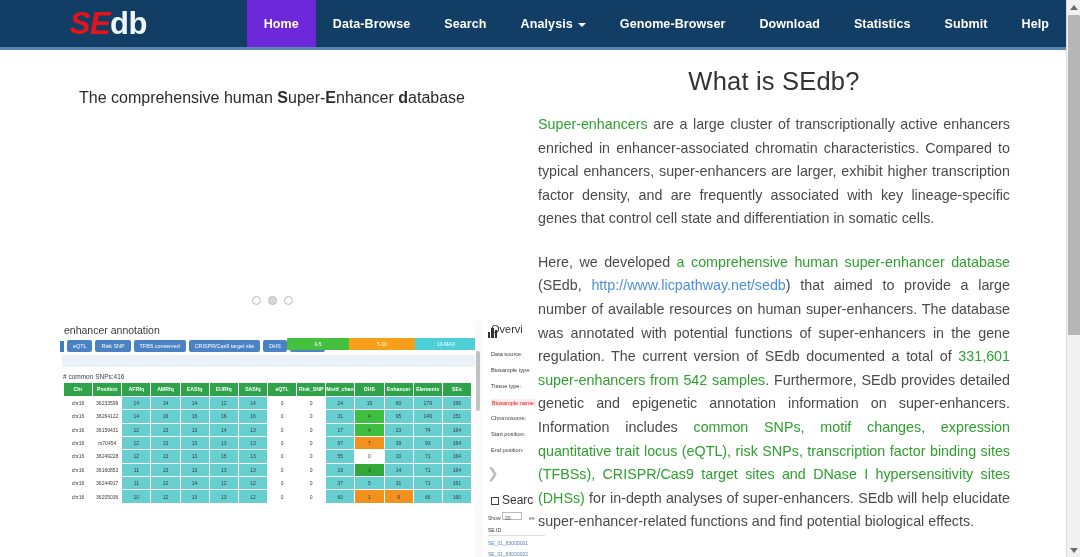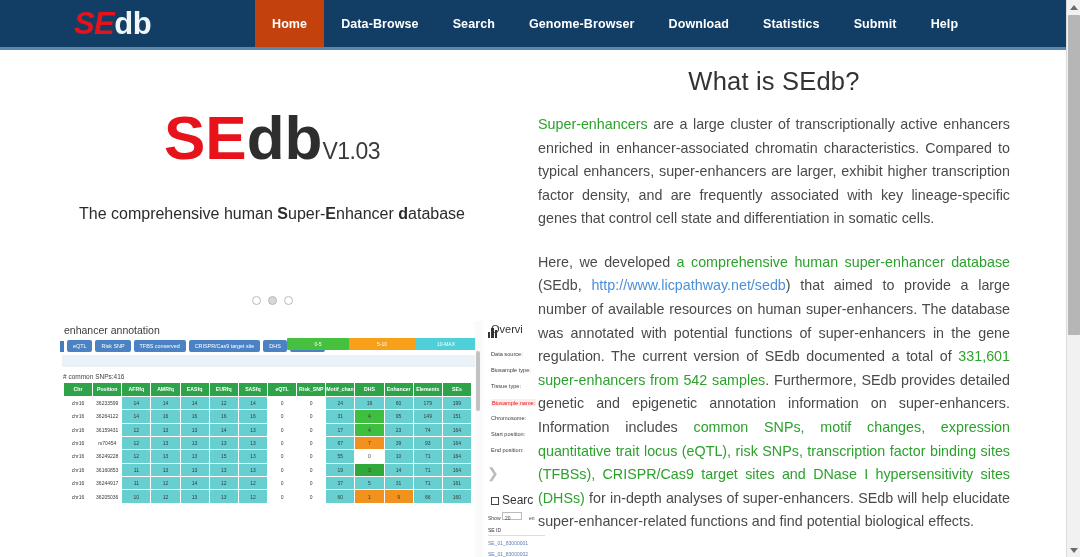--- a/index.html
+++ b/index.html
@@ -29,21 +29,21 @@
   .navlinks { display: flex; align-items: stretch; }
   .navitem {
     display: flex; align-items: center; justify-content: center;
     padding: 0 17px;
     color: #ffffff;
     font-size: 12.5px; font-weight: bold;
     white-space: nowrap;
     letter-spacing: 0.1px;
     cursor: pointer;
   }
-  .navitem.active { background: #c2410c; }
+  .navitem.active { background: #6d28d9; }
   .caret {
     display: inline-block; margin-left: 5px;
     width: 0; height: 0;
     border-left: 4px solid transparent;
     border-right: 4px solid transparent;
     border-top: 4px solid #ffffff;
     position: relative; top: 1px;
   }
 
   
@@ -209,20 +209,24 @@
         <div class="navitem active">
           <span>Home</span>
         </div>
         <div class="navitem">
           <span>Data-Browse</span>
         </div>
         <div class="navitem">
           <span>Search</span>
         </div>
         <div class="navitem">
+          <span>Analysis</span>
+          <span class="caret"></span>
+        </div>
+        <div class="navitem">
           <span>Genome-Browser</span>
         </div>
         <div class="navitem">
           <span>Download</span>
         </div>
         <div class="navitem">
           <span>Statistics</span>
         </div>
         <div class="navitem">
           <span>Submit</span>
@@ -230,23 +234,20 @@
         <div class="navitem">
           <span>Help</span>
         </div>
       </div>
   </div>
 
   <div class="content">
 
     <div class="left-col">
 
-      <div class="hero-title">
-        <span class="h-se">SE</span><span class="h-db">db</span><span class="h-ver">V1.03</span>
-      </div>
 
       <div class="hero-sub">
         <span>The comprehensive human </span><b>S</b><span>uper-</span><b>E</b><span>nhancer </span><b>d</b><span>atabase</span>
       </div>
 
       <div class="shot">
         <div class="shot-inner">
 
           <div class="shot-heading">enhancer annotation</div>
 

